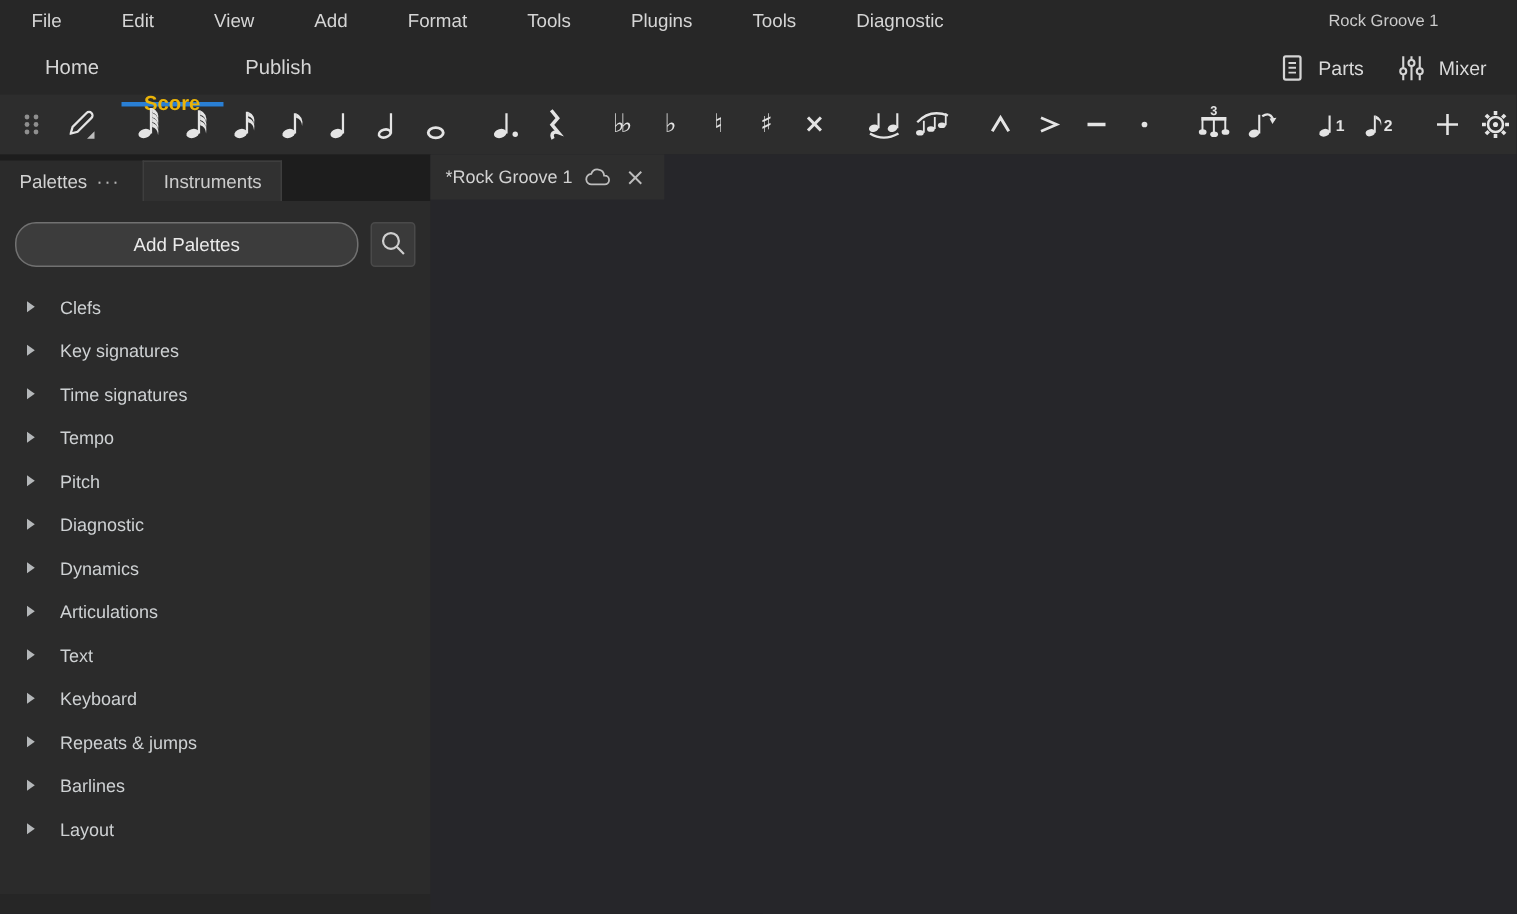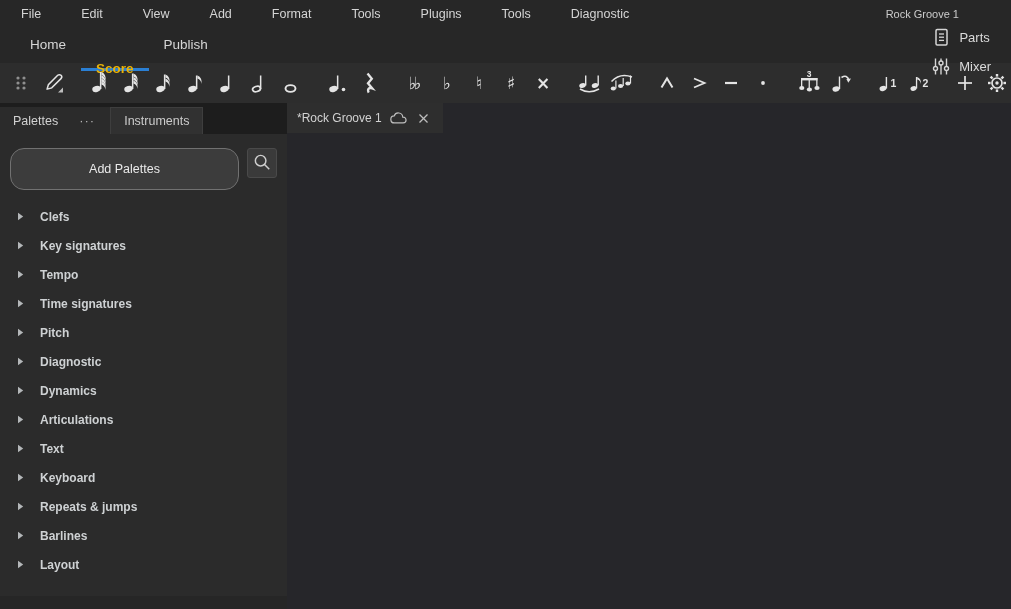--- a/index.html
+++ b/index.html
@@ -16,53 +16,53 @@
   .menu-items { display:flex; align-items:center; }
   .menu-item { padding:0 20px; font-size:12.5px; color:#d5d5d5; line-height:28px; }
   .window-title { margin-left:auto; padding-right:42px; font-size:11px; color:#cbcbcb; }
 
   
   .tabrow { height:35px; background:#272727; display:flex; align-items:stretch; }
   .ws-tabs { display:flex; padding-left:15px; }
   .ws-tab { display:flex; align-items:center; padding:0 15px; font-size:13.5px; color:#d6d6d6;
             border-bottom:3px solid transparent; }
   .ws-tab.active { background:#1c2836; border-bottom-color:#2a7fd4; color:#eab308; font-weight:bold;margin-top:40px; }
-  .tab-actions { margin-left:auto; display:flex; align-items:center; gap:10px; padding-right:14px;flex-direction:column; }
+  .tab-actions { margin-left:auto; display:flex; align-items:center; gap:10px; padding-right:14px; }
   .action-btn { display:flex; align-items:center; gap:8px; color:#dadada; font-size:13px; padding:0 6px; height:28px; }
   .action-btn .icon { display:flex; color:#d5d5d5; }
 
   
   .toolbar { height:40px; background:#2d2d2d; display:flex; align-items:center; padding:0 5px; }
   .tb-group { display:flex; align-items:center; }
   .tb-sep { width:1px; height:24px; background:#454545; margin:0 7px; }
   .tb-btn { width:32px; height:32px; display:flex; align-items:center; justify-content:center; color:#e4e4e4; border-radius:3px; }
   .tb-btn .icon { display:flex; align-items:center; justify-content:center; }
   .glyph { font-family:"DejaVu Sans", sans-serif; font-size:17px; color:#e4e4e4; line-height:1; }
   [data-name="double-flat-icon"] { letter-spacing:-3px; padding-right:3px; }
   [data-name="double-sharp-icon"] { font-size:15px; font-weight:bold; }
 
   
   .content { display:flex; height:506px; }
 
   
   .side-panel { width:287px; background:#2b2b2b; display:flex; flex-direction:column; flex:none; }
   .panel-tabstrip { height:31px; background:#1d1d1d; display:flex; align-items:flex-end; }
-  .panel-tab { height:27px; display:flex; align-items:center; gap:19px; padding:4px 13px; font-size:12.5px; color:#d2d2d2; }
+  .panel-tab { height:27px; display:flex; align-items:center; gap:4px; padding:4px 13px; font-size:12.5px; color:#d2d2d2; }
   .panel-tab.active { background:#2b2b2b; }
   .panel-tab.inactive { background:#313131; border:1px solid #3e3e3e; border-bottom:none; color:#cccccc; }
   .dots-btn { color:#b5b5b5; font-size:13px; letter-spacing:1px; line-height:10px; padding:0 2px; }
   .add-row { display:flex; gap:8px; padding:14px 10px 0 10px; }
-  .add-btn { flex:1; height:42px; background:#3c3c3c; border:1px solid #717171; border-radius:14px;
+  .add-btn { flex:1; height:30px; background:#3c3c3c; border:1px solid #717171; border-radius:14px;
              color:#eaeaea; font-size:12.5px; }
   .search-btn { width:30px; height:30px; background:#3a3a3a; border:1px solid #4a4a4a; border-radius:3px;
                 display:flex; align-items:center; justify-content:center; color:#cfcfcf; }
   .palette-list { margin-top:12px; list-style:none; }
   .palette-row { height:29px; display:flex; align-items:center; padding-left:17px; }
   .palette-row .chev { margin-right:16px; display:flex; }
-  .palette-label { font-size:12px; font-weight:bold; color:#ced1d3; }
+  .palette-label { font-size:12px; font-weight:normal; color:#ced1d3; }
   .panel-footer { margin-top:auto; height:13px; background:#262626; }
 
   
   .main { flex:1; display:flex; flex-direction:row; background:#26262a; min-width:0; }
   .score-tabstrip { height:30px; background:#1d1d1d; display:flex; align-items:stretch; }
   .score-tab { background:#2e2e2e; display:flex; align-items:center; gap:8px; padding:0 10px; }
   .score-tab-label { font-size:12px; color:#d2d2d2; }
   .score-tab .icon { display:flex; color:#bdbdbd; }
   .tab-close-btn { display:flex; align-items:center; justify-content:center; width:18px; height:18px; color:#bdbdbd; }
   .canvas { flex:1; background:#26262a; }
@@ -442,35 +442,35 @@
           <span class="palette-label" data-name="palette-item-label">Clefs</span>
         </li>
         <li class="palette-row" data-name="palette-item-key-signatures">
           <span class="chev icon" data-name="chevron-right-icon">
             <svg width="7" height="9" viewBox="0 0 7 9">
               <path d="M1 .8L6.2 4.5 1 8.2z" fill="#b4b7b9"></path>
             </svg>
           </span>
           <span class="palette-label" data-name="palette-item-label">Key signatures</span>
         </li>
+        <li class="palette-row" data-name="palette-item-time-signatures">
+          <span class="chev icon" data-name="chevron-right-icon">
+            <svg width="7" height="9" viewBox="0 0 7 9">
+              <path d="M1 .8L6.2 4.5 1 8.2z" fill="#b4b7b9"></path>
+            </svg>
+          </span>
+          <span class="palette-label" data-name="palette-item-label">Time signatures</span>
+        </li>
         <li class="palette-row" data-name="palette-item-tempo">
           <span class="chev icon" data-name="chevron-right-icon">
             <svg width="7" height="9" viewBox="0 0 7 9">
               <path d="M1 .8L6.2 4.5 1 8.2z" fill="#b4b7b9"></path>
             </svg>
           </span>
           <span class="palette-label" data-name="palette-item-label">Tempo</span>
-        </li>
-        <li class="palette-row" data-name="palette-item-time-signatures">
-          <span class="chev icon" data-name="chevron-right-icon">
-            <svg width="7" height="9" viewBox="0 0 7 9">
-              <path d="M1 .8L6.2 4.5 1 8.2z" fill="#b4b7b9"></path>
-            </svg>
-          </span>
-          <span class="palette-label" data-name="palette-item-label">Time signatures</span>
         </li>
         <li class="palette-row" data-name="palette-item-pitch">
           <span class="chev icon" data-name="chevron-right-icon">
             <svg width="7" height="9" viewBox="0 0 7 9">
               <path d="M1 .8L6.2 4.5 1 8.2z" fill="#b4b7b9"></path>
             </svg>
           </span>
           <span class="palette-label" data-name="palette-item-label">Pitch</span>
         </li>
         <li class="palette-row" data-name="palette-item-accidentals">

